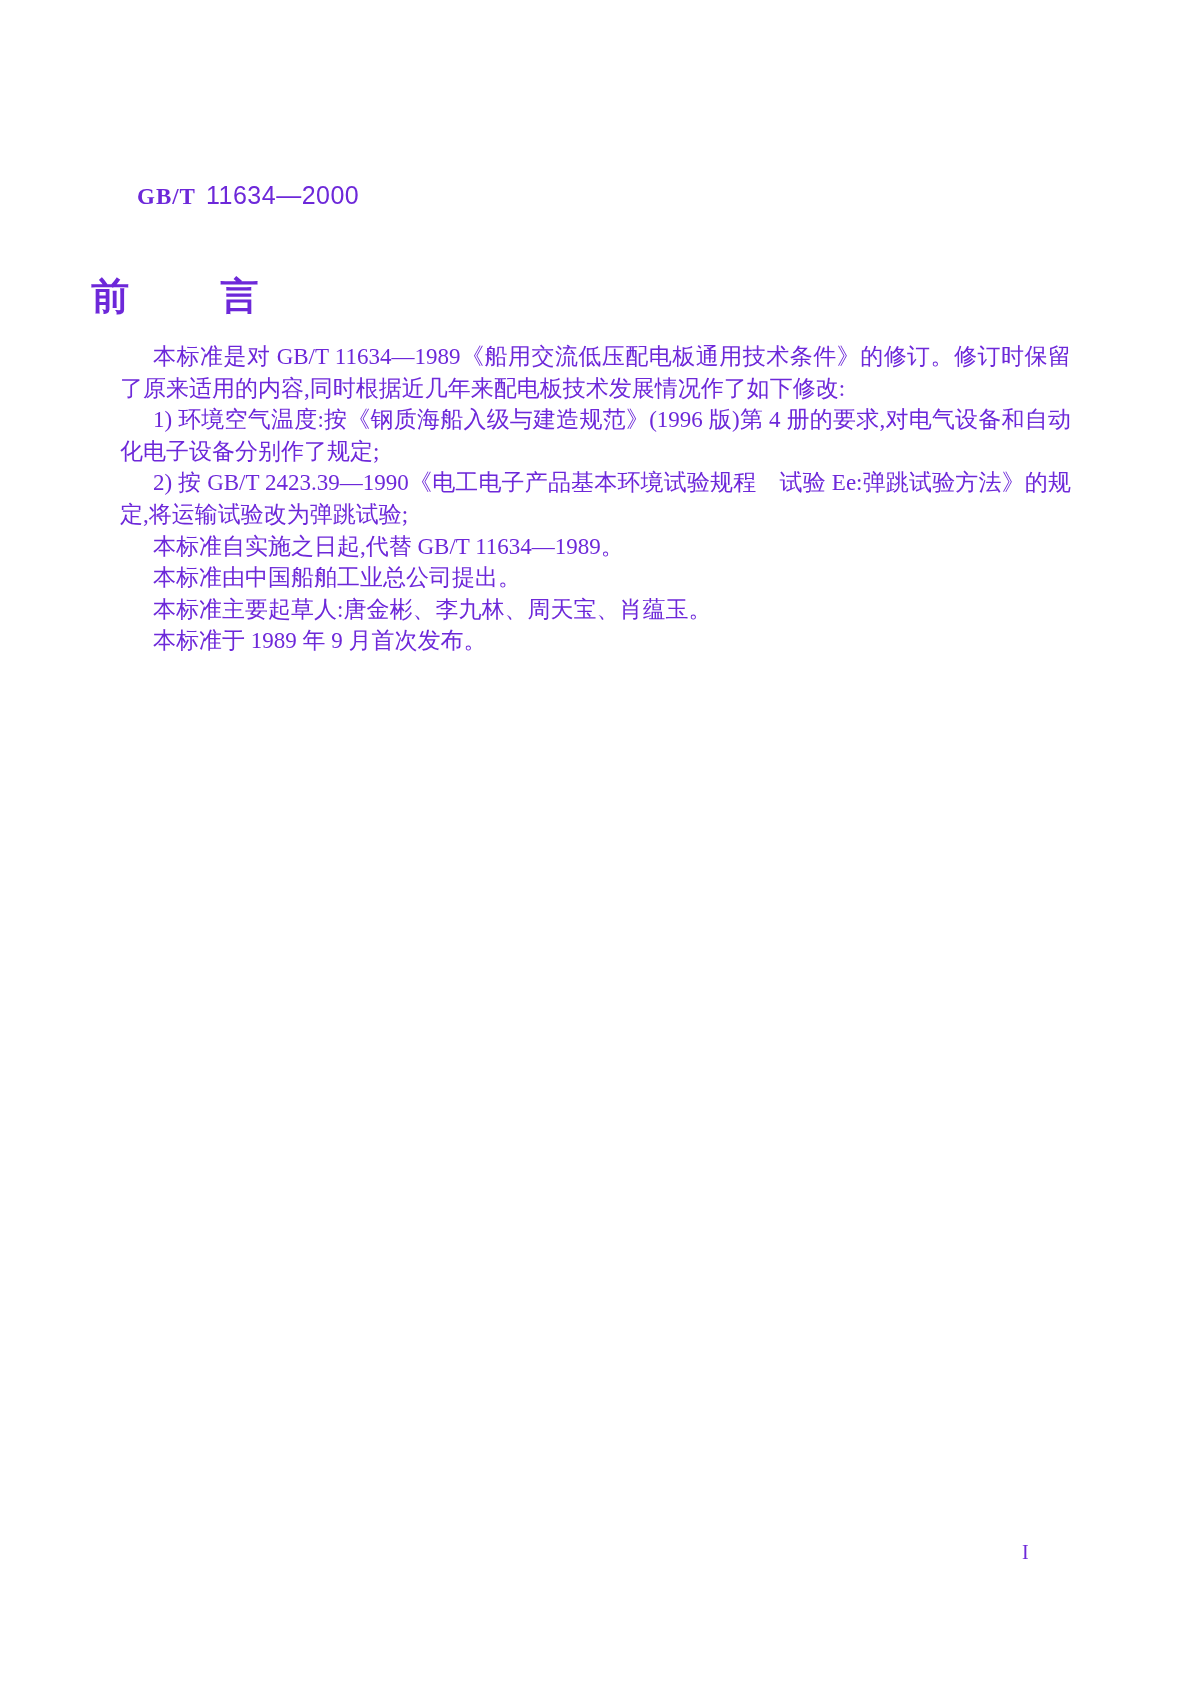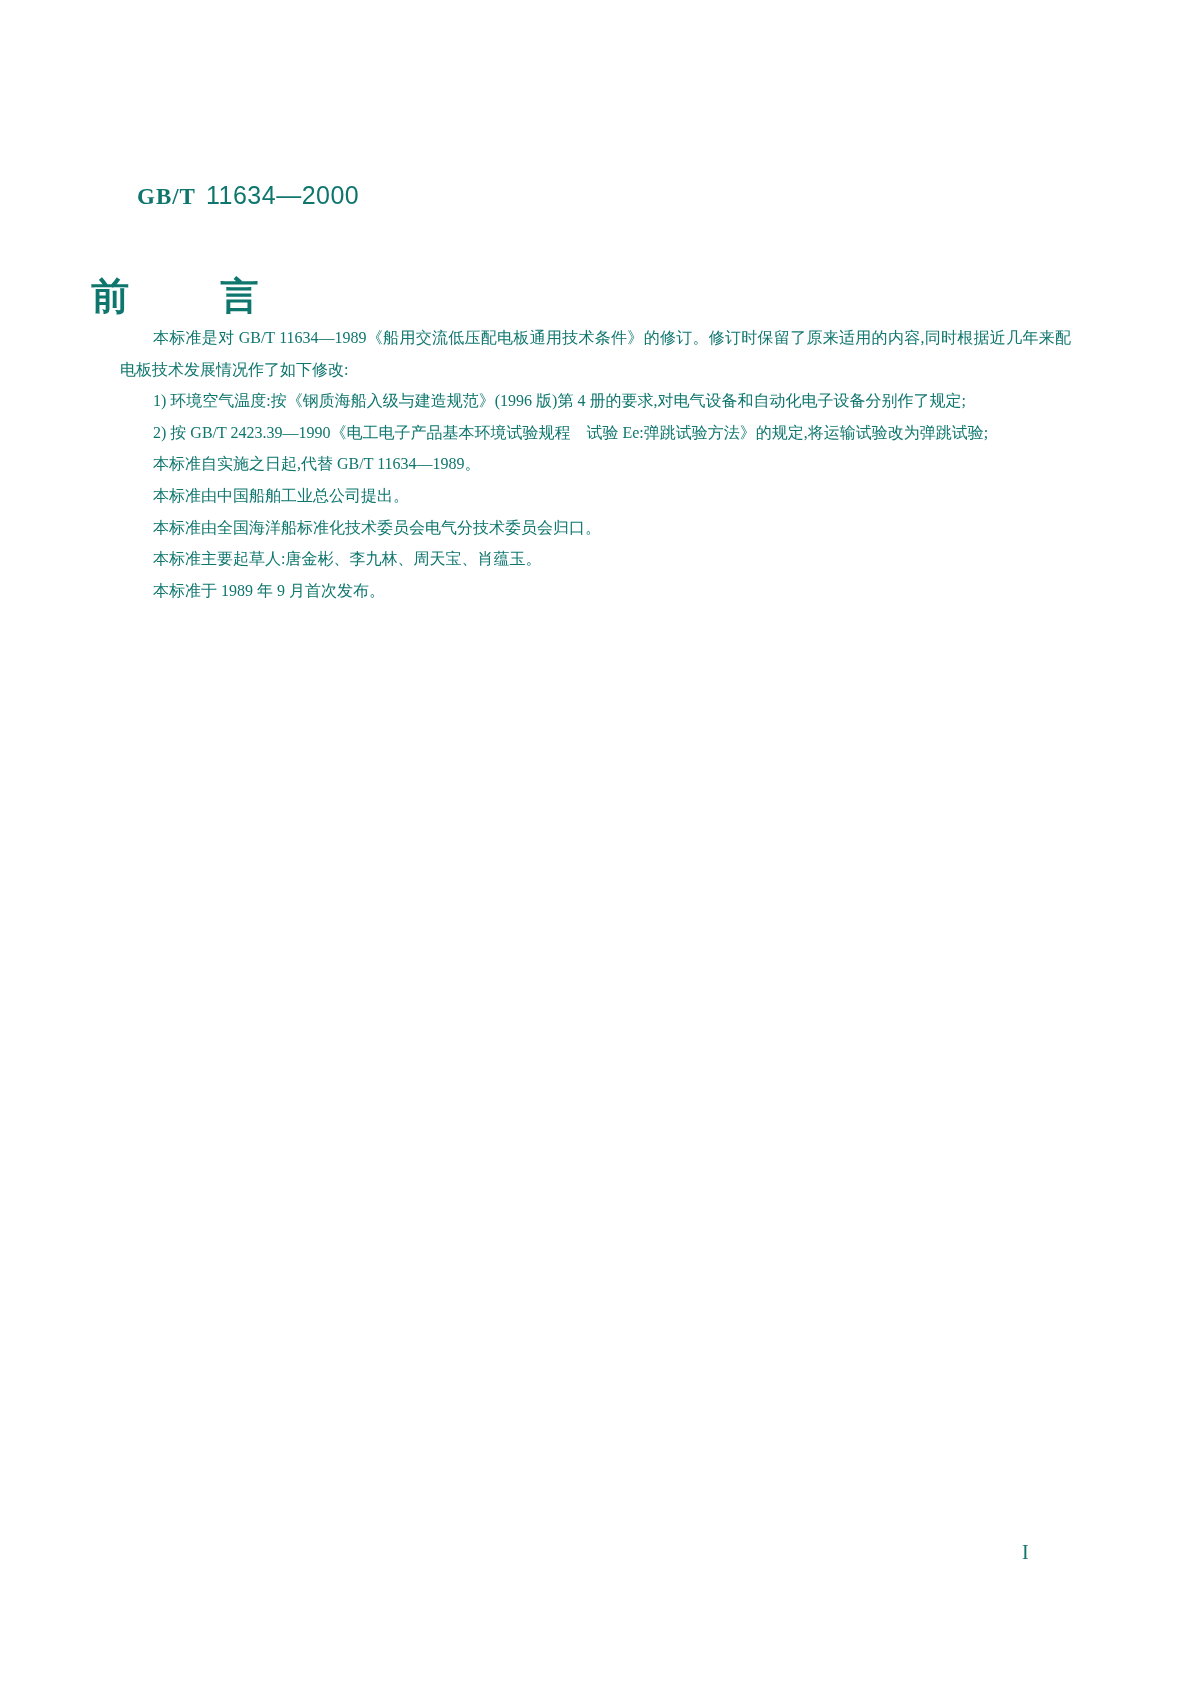--- a/index.html
+++ b/index.html
@@ -5,21 +5,21 @@
   * { margin: 0; padding: 0; box-sizing: border-box; }
   html, body { background: #e8e8e8; }
   body { font-family: "Liberation Serif", "DejaVu Serif", serif; }
 
   .page {
     position: relative;
     width: 1191px;
     height: 1684px;
     margin: 0 auto;
     background: #ffffff;
-    color: #0f766e;
+    color: #6d28d9;
     overflow: hidden;
   }
 
   .header {
     position: absolute;
     top: 181px;
     left: 137px;
     white-space: nowrap;
   }
   .code-prefix {
@@ -43,24 +43,24 @@
     right: 0;
     font-size: 38px;
     font-weight: bold;
     letter-spacing: 2.4em;
     padding-left: 2.4em; 
     font-family: "Liberation Serif", "DejaVu Serif", serif;
   }
 
   .foreword {
     position: absolute;
-    top: 322px;
+    top: 341px;
     left: 120px;
     width: 951px;
-    font-size: 16px;
+    font-size: 23px;
     line-height: 31.6px;
     text-align: justify;
   }
   .foreword p {
     text-indent: 33px;
     margin: 0;
   }
 
   .page-number {
     position: absolute;
@@ -80,20 +80,19 @@
   </div>
 
   <h1 class="doc-title">前言</h1>
 
   <div class="foreword">
     <p>本标准是对 GB/T 11634—1989《船用交流低压配电板通用技术条件》的修订。修订时保留了原来适用的内容,同时根据近几年来配电板技术发展情况作了如下修改:</p>
     <p>1) 环境空气温度:按《钢质海船入级与建造规范》(1996 版)第 4 册的要求,对电气设备和自动化电子设备分别作了规定;</p>
     <p>2) 按 GB/T 2423.39—1990《电工电子产品基本环境试验规程　试验 Ee:弹跳试验方法》的规定,将运输试验改为弹跳试验;</p>
     <p>本标准自实施之日起,代替 GB/T 11634—1989。</p>
     <p>本标准由中国船舶工业总公司提出。</p>
-    <p>本标准由全国海洋船标准化技术委员会电气分技术委员会归口。</p>
     <p>本标准主要起草人:唐金彬、李九林、周天宝、肖蕴玉。</p>
     <p>本标准于 1989 年 9 月首次发布。</p>
   </div>
 
   <div class="page-number">I</div>
 
 </div>
 
 </body></html>

